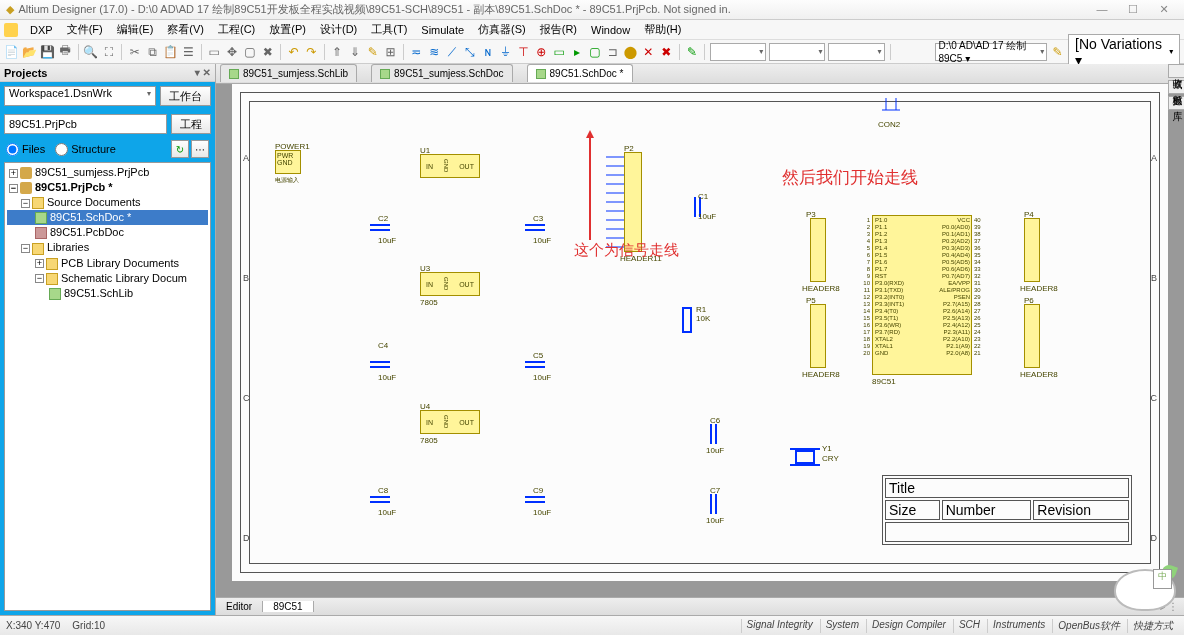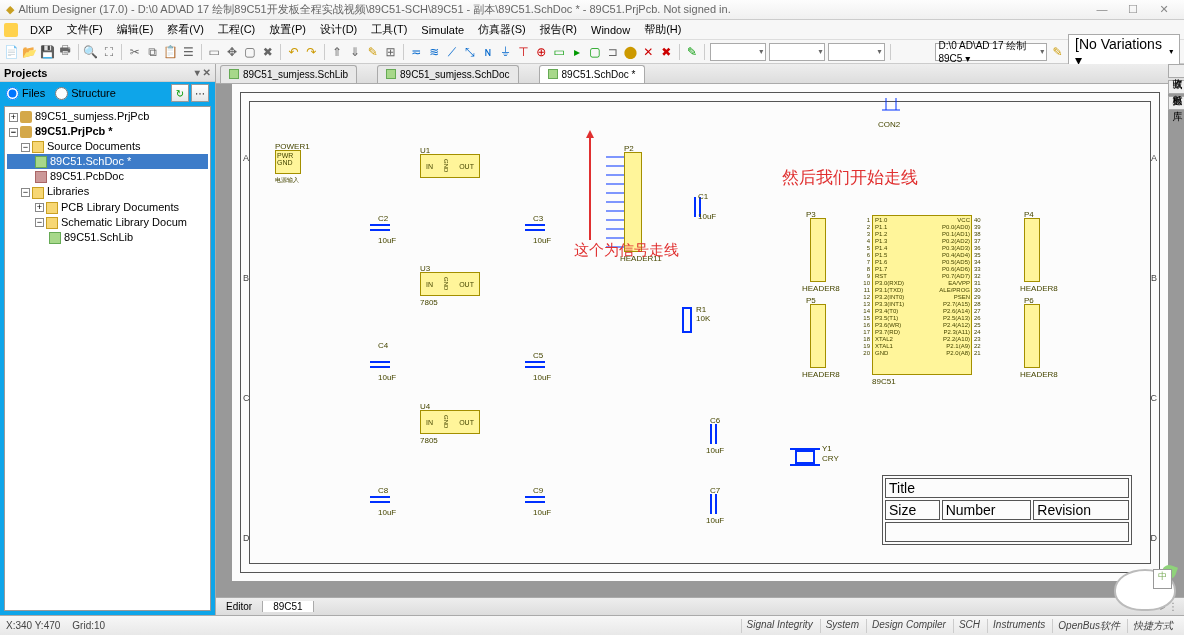--- a/index.html
+++ b/index.html
@@ -36,21 +36,21 @@
 .tree .sq { display: inline-block; width: 9px; height: 9px; border: 1px solid #888; text-align: center; line-height: 7px; font-size: 9px; margin-right: 2px; vertical-align: middle; }
 .tree .ico { display: inline-block; width: 12px; height: 12px; vertical-align: middle; margin-right: 3px; }
 .ico-prj { background: #d4a84a; border-radius: 2px; }
 .ico-fold { background: #f7d774; border: 1px solid #c9a022; }
 .ico-sch { background: #a7d88a; border: 1px solid #6a5; }
 .ico-pcb { background: #c99; border: 1px solid #a66; }
 .tree .sel { background: #3d7cc9; color: #fff; }
 .tree .bold { font-weight: bold; }
 
 .editor { flex: 1; display: flex; flex-direction: column; background: #fff; position: relative; }
-.doctabs { height: 20px; background: linear-gradient(#eee,#ddd); display: flex; align-items: center; padding-left: 4px; gap: 20px; border-bottom: 1px solid #aaa; }
+.doctabs { height: 20px; background: linear-gradient(#eee,#ddd); display: flex; align-items: flex-start; padding-left: 4px; gap: 14px; border-bottom: 1px solid #aaa; }
 .doctab { height: 18px; padding: 0 8px; border: 1px solid #aaa; border-bottom: none; border-radius: 3px 3px 0 0; font-size: 10px; display: flex; align-items: center; gap: 4px; background: #e8e8e8; cursor: pointer; }
 .doctab.active { background: #fff; }
 .doctab .di { width: 10px; height: 10px; background: #a7d88a; border: 1px solid #6a5; }
 .canvas-wrap { flex: 1; position: relative; overflow: hidden; background: #999; }
 .canvas { position: absolute; left: 16px; top: 0; right: 16px; bottom: 16px; background: #fcfcfc; overflow: hidden; }
 .sheet { position: absolute; inset: 8px; border: 1px solid #555; }
 .sheet-inner { position: absolute; inset: 8px; border: 1px solid #555; }
 .zone { position: absolute; font-size: 9px; color: #444; }
 
 .comp-label { position: absolute; font-size: 8px; color: #464600; }
@@ -166,20 +166,28 @@
   <span class="tb" style="color:#c90">✎</span>
   <div class="novary">[No Variations ▾</div>
 </div>
 
 <div class="main">
 
   <div class="panel">
     <div class="panel-hdr">
       <span>Projects</span>
       <span class="x">▾ ✕</span>
+    </div>
+    <div class="panel-row">
+      <div class="combo">Workspace1.DsnWrk</div>
+      <button class="btn">工作台</button>
+    </div>
+    <div class="panel-row">
+      <input class="txt" value="89C51.PrjPcb" style="">
+      <button class="btn">工程</button>
     </div>
     <div class="radios">
       <label>
           <input type="radio" checked="" style=""> 
           <span>Files</span>
         </label>
       <label>
           <input type="radio" style=""> 
           <span>Structure</span>
         </label>

